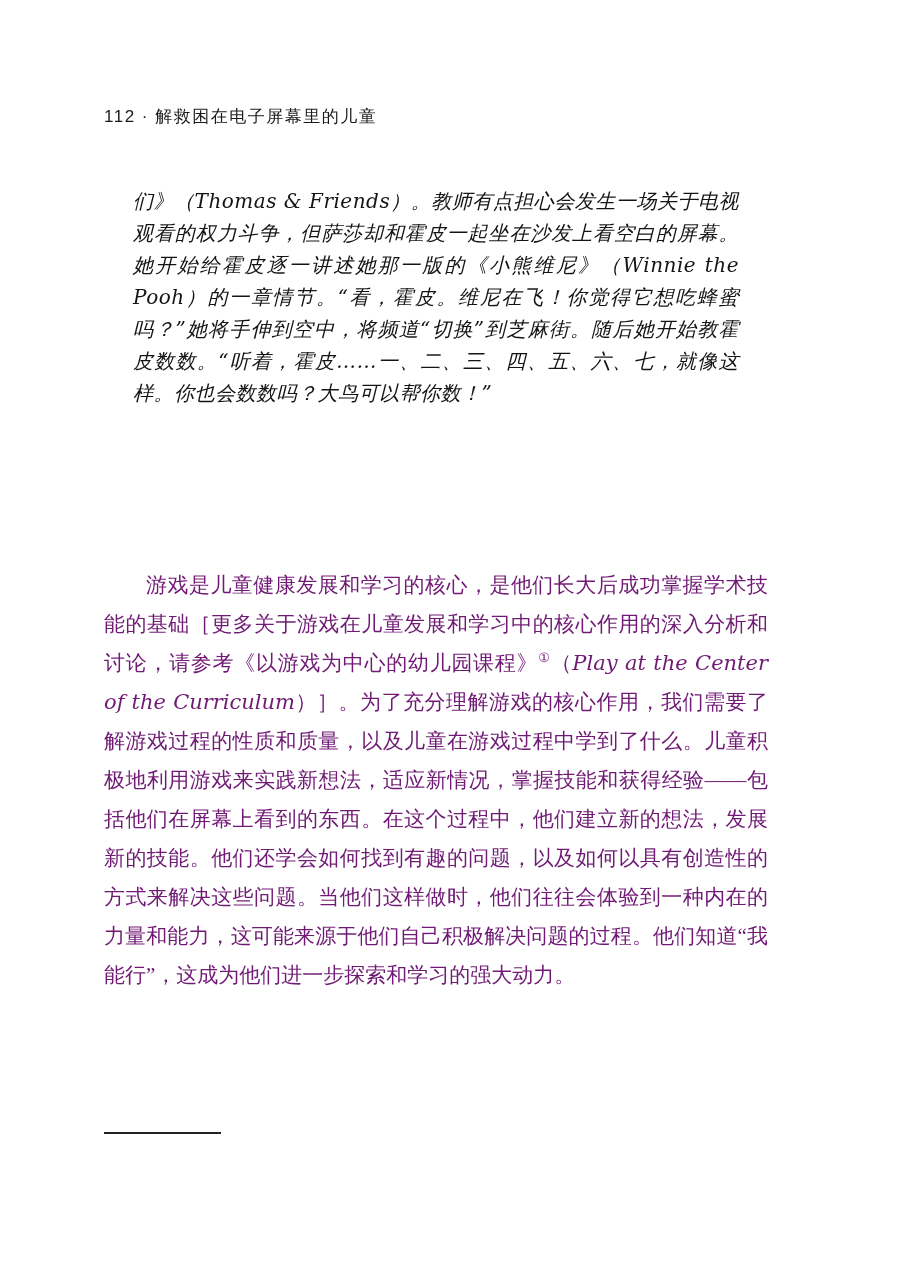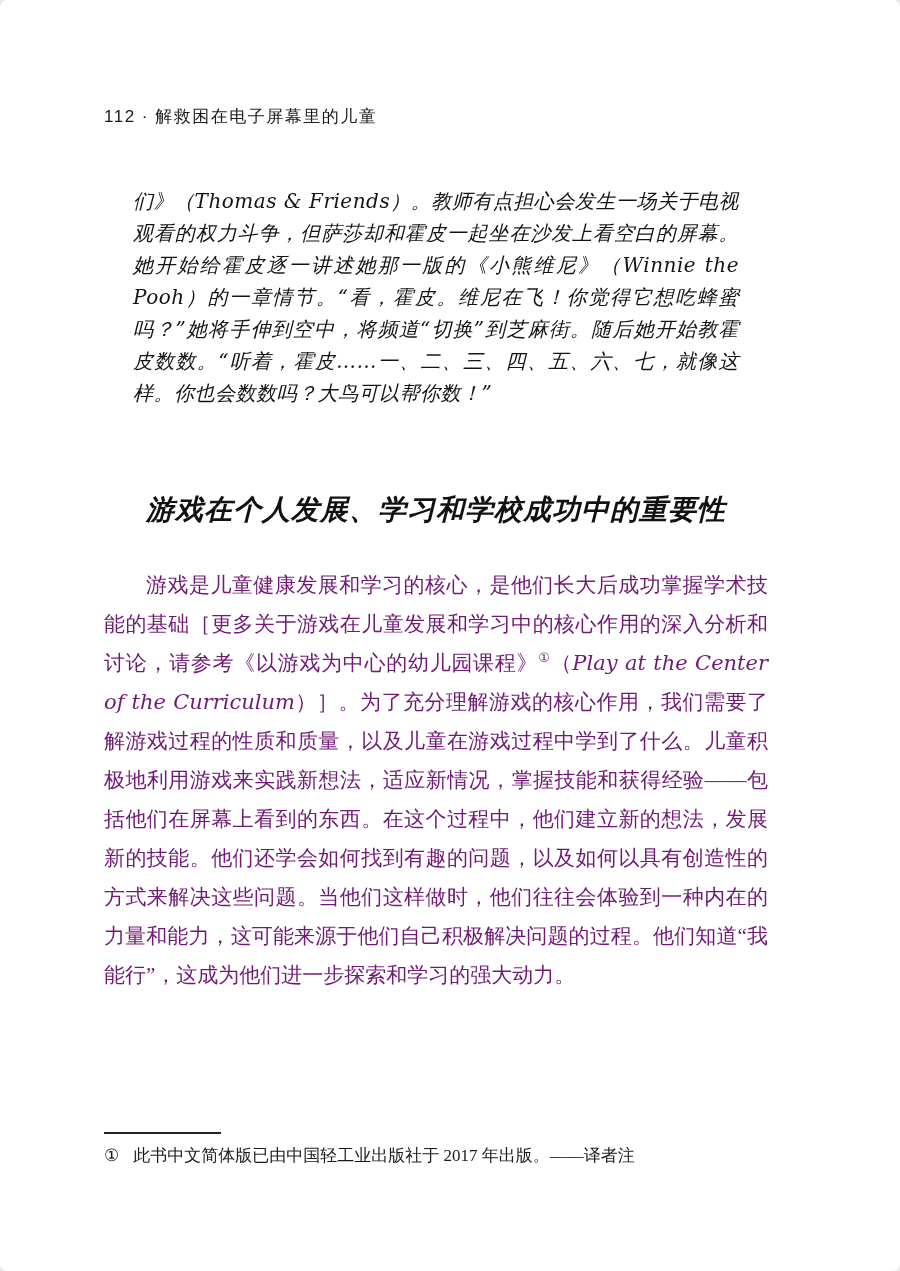--- a/index.html
+++ b/index.html
@@ -8,21 +8,20 @@
     background: #e8e8e8;
   }
   .page {
     position: relative;
     width: 900px;
     height: 1271px;
     margin: 0 auto;
     background: #ffffff;
     color: #141414;
     overflow: hidden;
-    border-radius: 7px;
   }
   .running-head {
     position: absolute;
     left: 104px;
     top: 105px;
     font-family: "Liberation Sans", "DejaVu Sans", sans-serif;
     font-size: 17px;
     letter-spacing: 1.5px;
     color: #1a1a1a;
     white-space: nowrap;
@@ -102,25 +101,21 @@
 </style>
 </head>
 <body>
 
 <div class="page">
 
   <div class="running-head">112 · 解救困在电子屏幕里的儿童</div>
 
   <div class="quote"><span>们》（</span><span class="latin-italic">Thomas &amp; Friends</span><span>）。教师有点担心会发生一场关于电视观看的权力斗争，但萨莎却和霍皮一起坐在沙发上看空白的屏幕。她开始给霍皮逐一讲述她那一版的《小熊维尼》（</span><span class="latin-italic">Winnie the Pooh</span><span>）的一章情节。“看，霍皮。维尼在飞！你觉得它想吃蜂蜜吗？”她将手伸到空中，将频道“切换”到芝麻街。随后她开始教霍皮数数。“听着，霍皮……一、二、三、四、五、六、七，就像这样。你也会数数吗？大鸟可以帮你数！”</span></div>
 
-  <h2 class="section-heading">游戏在个人发展、学习和学校成功中的重要性</h2>
 
   <div class="body-block">
     <p><span>游戏是儿童健康发展和学习的核心，是他们长大后成功掌握学术技能的基础［更多关于游戏在儿童发展和学习中的核心作用的深入分析和讨论，请参考《以游戏为中心的幼儿园课程》</span><span class="superscript">①</span><span>（</span><span class="latin-italic">Play at the Center of the Curriculum</span><span>）］。为了充分理解游戏的核心作用，我们需要了解游戏过程的性质和质量，以及儿童在游戏过程中学到了什么。儿童积极地利用游戏来实践新想法，适应新情况，掌握技能和获得经验——包括他们在屏幕上看到的东西。在这个过程中，他们建立新的想法，发展新的技能。他们还学会如何找到有趣的问题，以及如何以具有创造性的方式来解决这些问题。当他们这样做时，他们往往会体验到一种内在的力量和能力，这可能来源于他们自己积极解决问题的过程。他们知道“我能行”，这成为他们进一步探索和学习的强大动力。</span></p>
   </div>
 
   <div class="footnote-rule"></div>
 
-  <div class="footnote-line">
-    <span class="footnote-marker">①</span><span>此书中文简体版已由中国轻工业出版社于 2017 年出版。——译者注</span>
-  </div>
 
 </div>
 
 </body></html>

